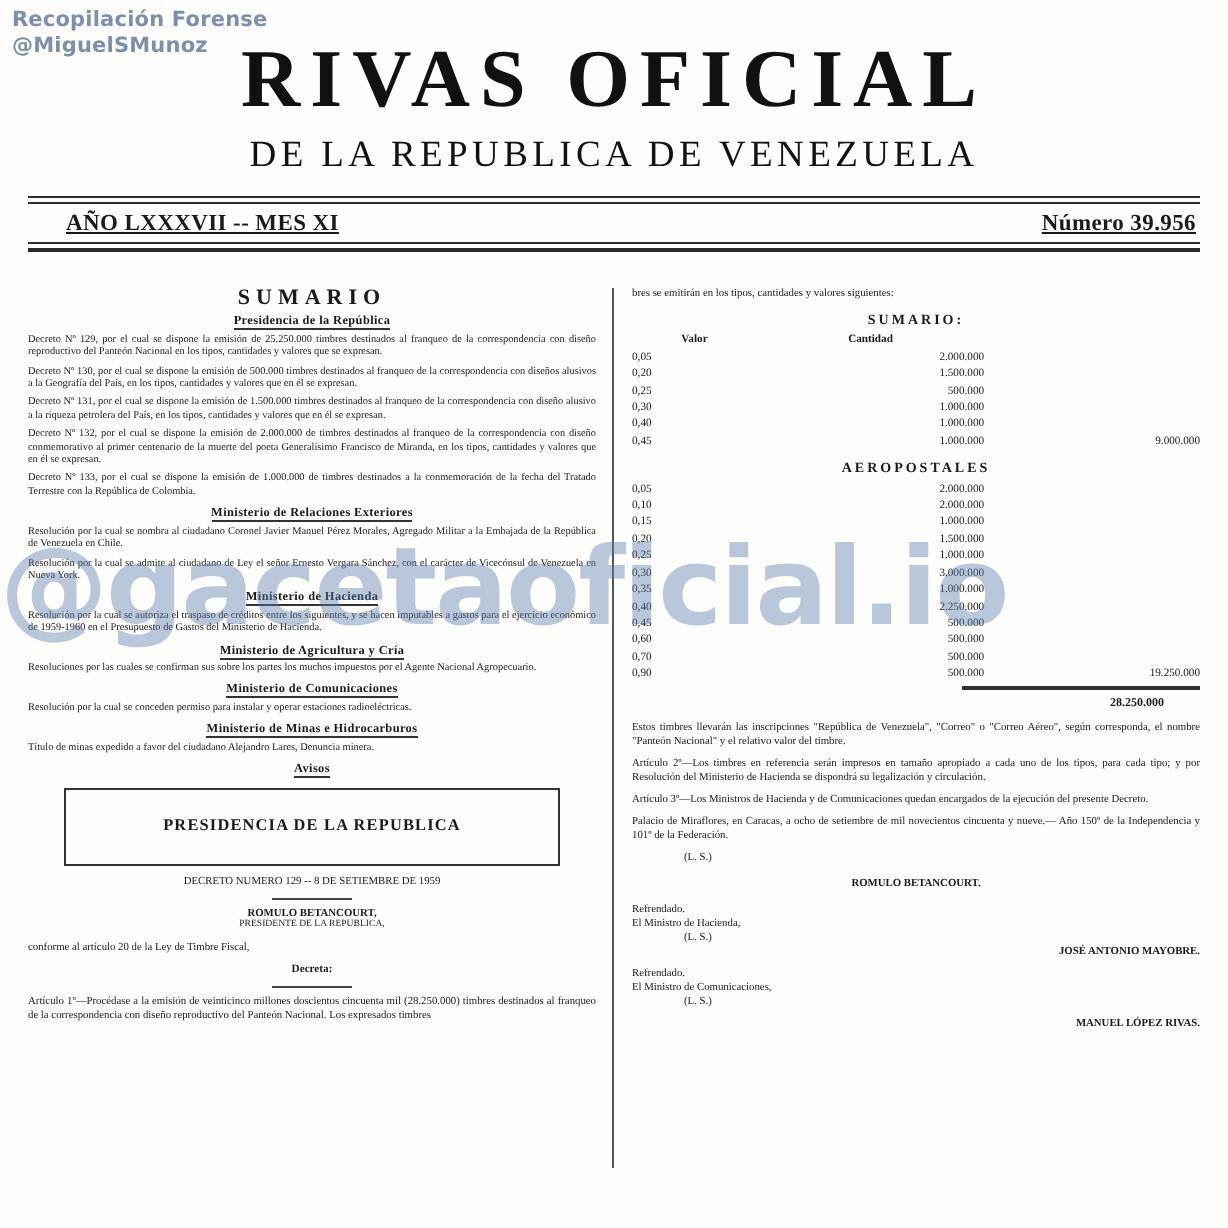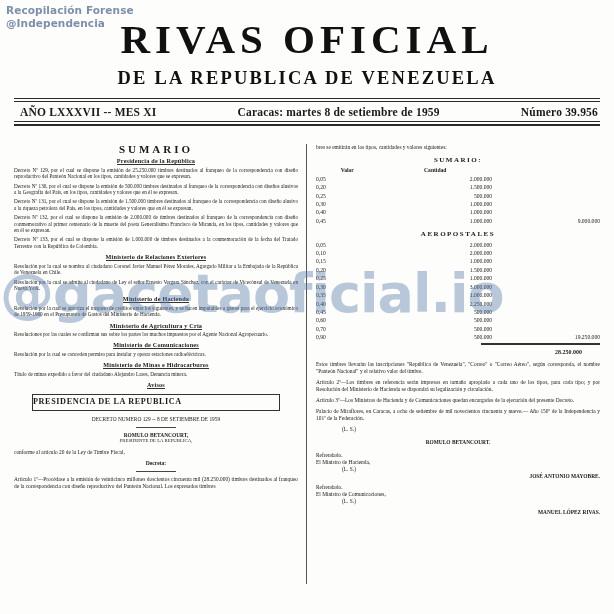--- a/index.html
+++ b/index.html
@@ -37,40 +37,41 @@
     font-family:"Liberation Serif", serif;
     font-weight:700;
     font-size:41px;
     letter-spacing:5px;
     line-height:46px;
     margin:0;
     color:#111;
   }
   .republica{
     font-family:"Liberation Serif", serif;
-    font-weight:700;
+    font-weight:400;
     font-size:18.5px;
     letter-spacing:2.2px;
     line-height:24px;
     margin:4px 0 0 0;
     color:#111;
   }
   .rule{
     height:1px;background:#2a2a2a;
     margin:8px 14px 0 14px;
   }
   .rule.thin{height:1px;margin-top:2px;}
   .issueline{
     display:flex;
     justify-content:space-between;
     align-items:baseline;
     font-size:11.5px;
     font-weight:700;
-    padding:4px 16px 3px 20px;
+    padding:4px 16px 3px 33px;
     letter-spacing:.2px;
+    text-decoration:underline;
   }
   .issueline .mid{font-weight:700;}
   .rule2{height:1px;background:#2a2a2a;margin:0 14px;}
   .rule3{height:2px;background:#2a2a2a;margin:2px 14px 0 14px;}
 
   
   .cols{
     display:flex;
     padding:6px 14px 0 14px;
     gap:0;
@@ -99,24 +100,25 @@
     margin:5px 0 2px 0;
     letter-spacing:.2px;
   }
   .sechead span{border-bottom:1px solid #333;padding-bottom:0px;}
   .entry{margin:0 0 3px 0;}
   .tinyrule{
     width:40px;height:1px;background:#444;margin:4px auto 4px auto;
   }
   .boxhead{
     border:1px solid #333;
+    text-align:center;
     font-weight:700;
     font-size:8.2px;
     letter-spacing:.6px;
-    padding:4px 0;
+    padding:15px 0;
     margin:6px 18px 5px 18px;
   }
   .cdoc{font-size:5.4px;line-height:6.8px;}
   .center{text-align:center;}
   .bold{font-weight:700;}
   .mt4{margin-top:4px;}
   .mt6{margin-top:6px;}
 
   
   .rtext{font-size:5.4px;line-height:7px;text-align:justify;}
@@ -158,33 +160,32 @@
     white-space:nowrap;
   }
 </style>
 </head>
 <body>
 
 <div class="page">
 
   <div class="credit">
     <div>Recopilación Forense</div>
-    <div>@Independencia</div>
+    <div>@MiguelSMunoz</div>
   </div>
 
   <div class="masthead">
     <h1 class="gaceta">RIVAS OFICIAL</h1>
     <div class="republica">DE LA REPUBLICA DE VENEZUELA</div>
   </div>
   <div class="rule"></div>
   <div class="rule thin"></div>
 
   <div class="issueline">
     <div>AÑO LXXXVII -- MES XI</div>
-    <div class="mid">Caracas: martes 8 de setiembre de 1959</div>
     <div>Número 39.956</div>
   </div>
   <div class="rule2"></div>
   <div class="rule3"></div>
 
   <div class="cols">
 
     <div class="col left">
       <div class="colhead">SUMARIO</div>
 

